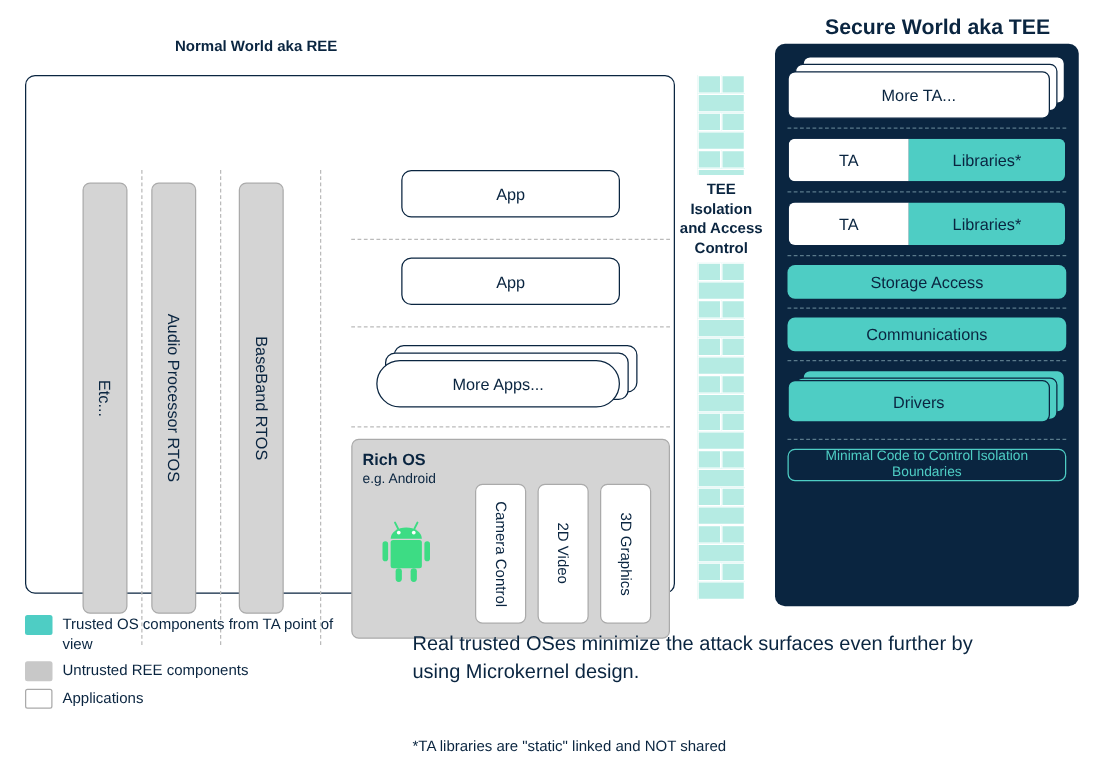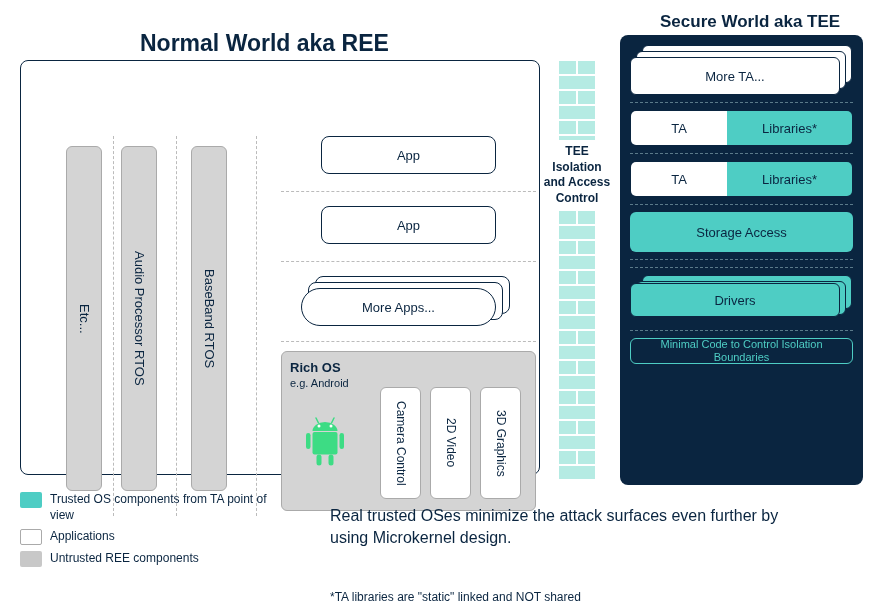--- a/index.html
+++ b/index.html
@@ -2,21 +2,21 @@
 <html><head>
 <meta charset="utf-8">
 <style>
 * { box-sizing: border-box; margin: 0; padding: 0; }
 body { font-family: Arial, sans-serif; width: 880px; height: 612px; background: #fff; position: relative; font-size: 13px; color: #0a2540; }
 
 .container { position: relative; width: 880px; height: 612px; }
 
 
 .title { font-weight: 600; }
-.ree-title { position: absolute; left: 140px; top: 30px; font-size: 23px; }
+.ree-title { position: absolute; left: 140px; top: 30px; font-size: 12px; }
 .tee-title { position: absolute; left: 660px; top: 12px; font-size: 17px; }
 
 
 .ree-box { position: absolute; left: 20px; top: 60px; width: 520px; height: 415px; border: 1.5px solid #0a2540; border-radius: 8px; }
 
 
 .vert-col { position: absolute; top: 85px; width: 36px; height: 345px; background: #d4d4d4; border: 1px solid #aaa; border-radius: 6px; display: flex; align-items: center; justify-content: center; }
 .vert-col span { writing-mode: vertical-rl; text-orientation: mixed; font-size: 13px; color: #0a2540; }
 .col-etc { left: 45px; }
 .col-audio { left: 100px; }
@@ -67,21 +67,21 @@
 .tee-hdash { border-top: 1.5px dashed #5a7a8a; margin: 7px 0; }
 
 .more-ta-stack { position: relative; height: 50px; margin-bottom: 4px; }
 .ta-stack-frame { position: absolute; width: 210px; height: 38px; background: #fff; border: 1.5px solid #0a2540; border-radius: 6px; }
 .ta-stack-front { display: flex; align-items: center; justify-content: center; font-size: 13px; }
 
 .ta-row { display: flex; height: 36px; border-radius: 6px; overflow: hidden; border: 1px solid #0a2540; }
 .ta-cell { flex: 1; background: #fff; display: flex; align-items: center; justify-content: center; font-size: 13px; }
 .lib-cell { flex: 1.3; background: #4ecdc4; display: flex; align-items: center; justify-content: center; font-size: 13px; }
 
-.teal-row { background: #4ecdc4; height: 40px; border-radius: 6px; display: flex; align-items: center; justify-content: center; font-size: 13px; }
+.teal-row { background: #4ecdc4; height: 27px; border-radius: 6px; display: flex; align-items: center; justify-content: center; font-size: 13px; }
 
 .drivers-stack { position: relative; height: 48px; }
 .drv-frame { position: absolute; width: 210px; height: 34px; background: #4ecdc4; border: 1.5px solid #0a2540; border-radius: 6px; }
 .drv-front { display: flex; align-items: center; justify-content: center; font-size: 13px; }
 
 .minimal-row { background: transparent; border: 1.5px solid #4ecdc4; color: #4ecdc4; height: 26px; border-radius: 6px; display: flex; align-items: center; justify-content: center; font-size: 11px; text-align: center; padding: 2px 6px; line-height: 1.2; }
 
 
 .legend { position: absolute; left: 20px; top: 492px; font-size: 12px; }
 .legend-row { display: flex; align-items: flex-start; margin-bottom: 6px; }
@@ -275,43 +275,44 @@
     <div class="lib-cell">Libraries*</div>
   </div>
   <div class="tee-hdash"></div>
   <div class="ta-row">
     <div class="ta-cell">TA</div>
     <div class="lib-cell">Libraries*</div>
   </div>
   <div class="tee-hdash"></div>
   <div class="teal-row">Storage Access</div>
   <div class="tee-hdash"></div>
+  <div class="teal-row">Communications</div>
   <div class="tee-hdash"></div>
   <div class="drivers-stack">
     <div class="drv-frame" style="left:12px; top:0;"></div>
     <div class="drv-frame" style="left:6px; top:6px;"></div>
     <div class="drv-frame drv-front" style="left:0; top:8px;">Drivers</div>
   </div>
   <div class="tee-hdash"></div>
   <div class="minimal-row">Minimal Code to Control Isolation Boundaries</div>
 </div>
 
 <div class="legend">
   <div class="legend-row">
     <div class="swatch sw-teal"></div>
     <div class="legend-text">Trusted OS components from TA point of view</div>
   </div>
   <div class="legend-row">
+    <div class="swatch sw-gray"></div>
+    <div class="legend-text">Untrusted REE components</div>
+  </div>
+  <div class="legend-row">
     <div class="swatch sw-white"></div>
     <div class="legend-text">Applications</div>
   </div>
-  <div class="legend-row">
-    <div class="swatch sw-gray"></div>
-    <div class="legend-text">Untrusted REE components</div>
-  </div>
 </div>
 
 <div class="notes">
   <div>Real trusted OSes minimize the attack surfaces even further by using Microkernel design.</div>
 </div>
 <div class="footnote">*TA libraries are "static" linked and NOT shared</div>
 
 </div>
 
 </body></html>

